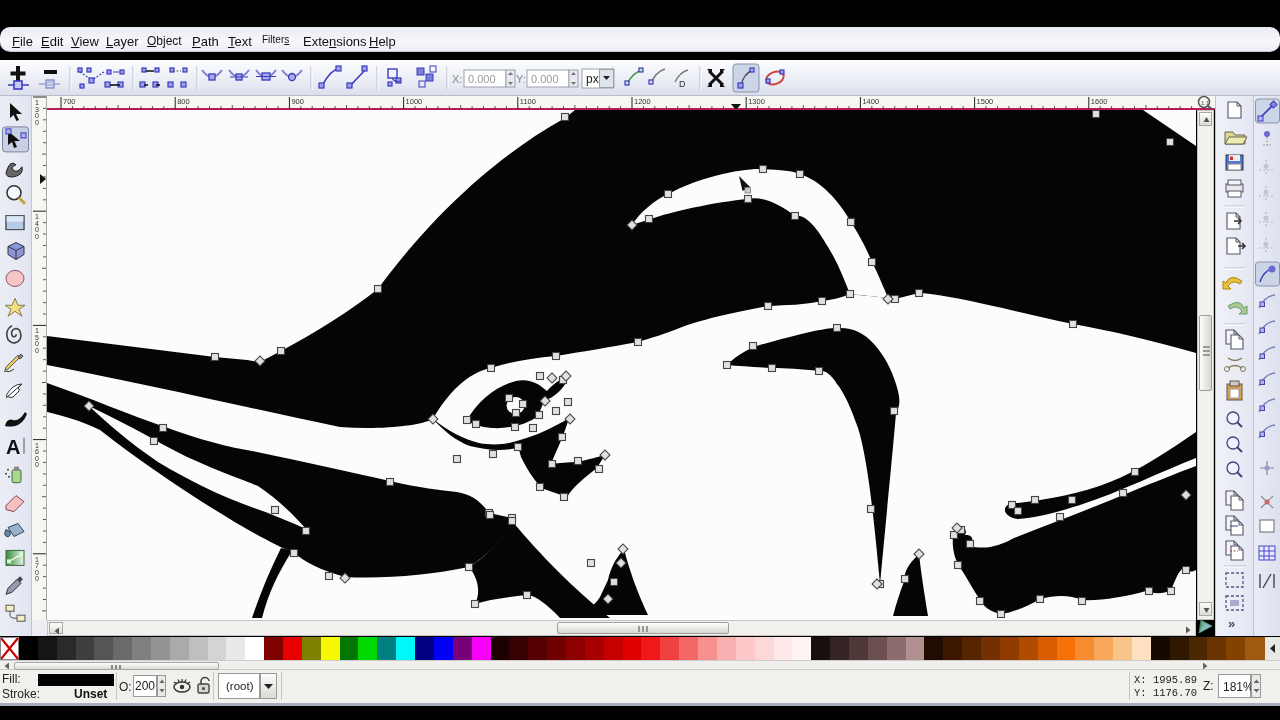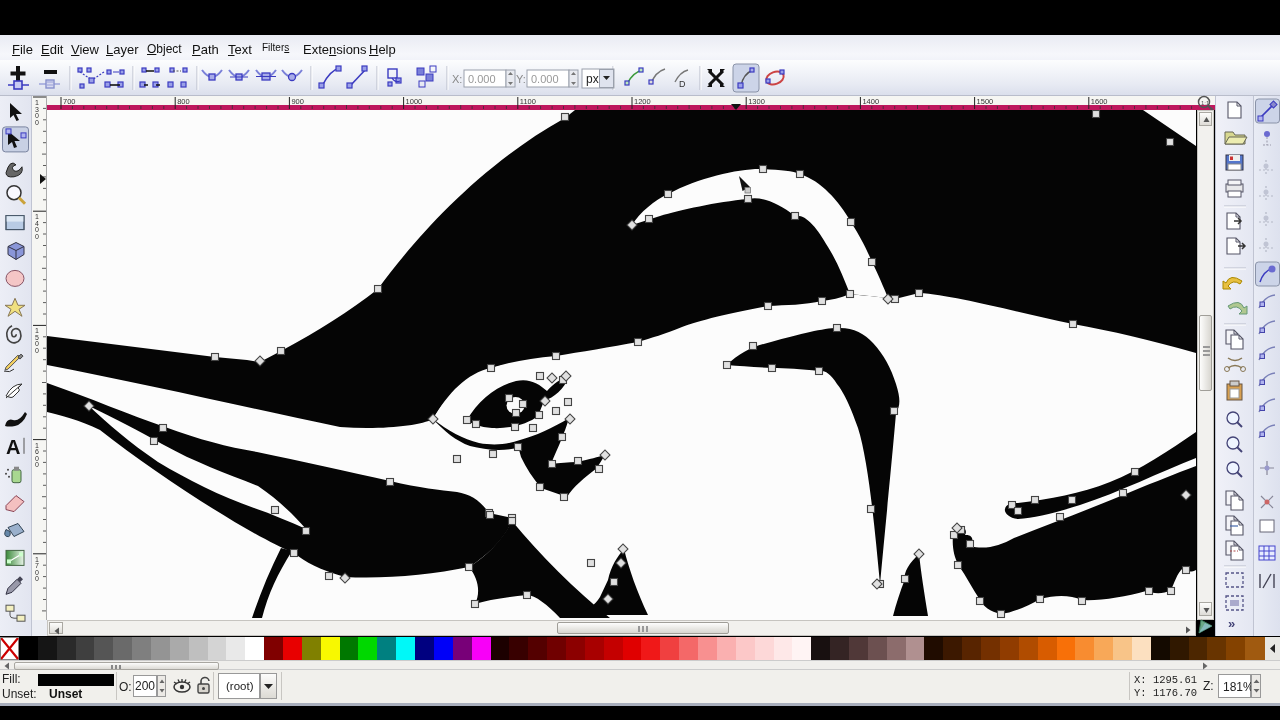--- a/index.html
+++ b/index.html
@@ -1,21 +1,21 @@
 <!DOCTYPE html>
 <html><head><meta charset="utf-8"><style>
 *{margin:0;padding:0;box-sizing:border-box;}
 html,body{width:1280px;height:720px;overflow:hidden;background:#000;}
 body{font-family:"Liberation Sans",sans-serif;}
 #root{position:absolute;top:0;left:0;width:1280px;height:720px;background:#000;}
 .abs{position:absolute;}
 </style></head><body>
 <div id="root">
 
-<div class="abs" style="left:0;top:35px;width:1280px;height:33px;background:linear-gradient(180deg,#e9ebf3,#f6f7fb 60%,#eceef6);border-bottom:1px solid #c7cad6;">
+<div class="abs" style="left:0;top:27px;width:1280px;height:25px;background:linear-gradient(180deg,#e9ebf3,#f6f7fb 60%,#eceef6);border-bottom:1px solid #c7cad6;border-radius:10px;">
       <div class="abs" style="left:12px;top:7px;font-size:13px;color:#111;"><u style="text-decoration:underline">F</u>ile</div>
       <div class="abs" style="left:41px;top:7px;font-size:13px;color:#111;"><u style="text-decoration:underline">E</u>dit</div>
       <div class="abs" style="left:71px;top:7px;font-size:13px;color:#111;"><u style="text-decoration:underline">V</u>iew</div>
       <div class="abs" style="left:106px;top:7px;font-size:13px;color:#111;"><u style="text-decoration:underline">L</u>ayer</div>
       <div class="abs" style="left:147px;top:7px;font-size:12px;color:#111;text-align:right;"><u style="text-decoration:underline">O</u>bject</div>
       <div class="abs" style="left:192px;top:7px;font-size:13px;color:#111;"><u style="text-decoration:underline">P</u>ath</div>
       <div class="abs" style="left:228px;top:7px;font-size:13px;color:#111;"><u style="text-decoration:underline">T</u>ext</div>
       <div class="abs" style="left:262px;top:7px;font-size:10px;color:#111;">Filter<u>s</u></div>
       <div class="abs" style="left:303px;top:7px;font-size:13px;color:#111;">Exte<u>n</u>sions</div>
       <div class="abs" style="left:369px;top:7px;font-size:13px;color:#111;"><u style="text-decoration:underline">H</u>elp</div>
@@ -116,21 +116,21 @@
         <path d="M707 9 h5 v5 z M725 9 h-5 v5 z M707 27 h5 v-5 z M725 27 h-5 v-5 z" fill="#111"></path>
         <rect x="733" y="4" width="26" height="28" rx="3" fill="#ccd4e8" stroke="#8a93a8"></rect>
         <path d="M741 26 q2 -12 12 -16" stroke="#555" fill="none" stroke-width="1.4"></path>
         <rect x="738" y="23" width="5" height="5" fill="#9aa0e8" stroke="#3b3bc0" stroke-width="1.2"></rect>
         <rect x="750" y="8" width="4" height="4" fill="#a8ace8" stroke="#3b3bc0" stroke-width="1.2"></rect>
         <ellipse cx="775" cy="18" rx="9" ry="6" fill="none" stroke="#cc4444" stroke-width="2" transform="rotate(-20 775 18)"></ellipse>
         <rect x="766" y="19" width="4" height="4" fill="#9aa0e8" stroke="#3b3bc0" stroke-width="1.2"></rect>
         <rect x="780" y="10" width="4" height="4" fill="#9aa0e8" stroke="#3b3bc0" stroke-width="1.2"></rect>
       </svg>
     </div>
-    <div class="abs" style="left:32px;top:96px;width:1248px;height:14px;background:#f6f6f3;border-bottom:5px solid #be185d;">
+    <div class="abs" style="left:32px;top:96px;width:1248px;height:14px;background:#f6f6f3;border-bottom:2px solid #be185d;">
       <svg class="abs" style="left:0;top:0" width="1248" height="14" viewBox="32 0 1248 14">
         <line x1="61.0" y1="1" x2="61.0" y2="13" stroke="#222" stroke-width="1"></line>
         <text x="63.0" y="7.5" font-size="7.5" fill="#333">700</text>
         <line x1="72.4" y1="10" x2="72.4" y2="13" stroke="#333" stroke-width="0.8"></line>
         <line x1="83.8" y1="10" x2="83.8" y2="13" stroke="#333" stroke-width="0.8"></line>
         <line x1="95.3" y1="10" x2="95.3" y2="13" stroke="#333" stroke-width="0.8"></line>
         <line x1="106.7" y1="10" x2="106.7" y2="13" stroke="#333" stroke-width="0.8"></line>
         <line x1="118.1" y1="9" x2="118.1" y2="13" stroke="#333" stroke-width="0.8"></line>
         <line x1="129.5" y1="10" x2="129.5" y2="13" stroke="#333" stroke-width="0.8"></line>
         <line x1="140.9" y1="10" x2="140.9" y2="13" stroke="#333" stroke-width="0.8"></line>
@@ -748,23 +748,23 @@
 <div class="abs" style="left:96px;top:2px;width:1.5px;height:4px;background:#888"></div>
 <div class="abs" style="left:100px;top:2px;width:1.5px;height:4px;background:#888"></div>
 <div class="abs" style="left:104px;top:2px;width:1.5px;height:4px;background:#888"></div>
       </div>
 <svg class="abs" style="left:1200px;top:1px" width="10" height="8">
         <path d="M3 0.5 L7.5 4 L3 7.5 Z" fill="#666"></path>
       </svg>
 </div>
     <div class="abs" style="left:0;top:670px;width:1280px;height:33px;background:#f1f0ec;">
 <div class="abs" style="left:2px;top:2px;font-size:12px;color:#222;">Fill:</div>
-<div class="abs" style="left:2px;top:17px;font-size:12px;color:#222;">Unset:</div>
+<div class="abs" style="left:2px;top:17px;font-size:12px;color:#222;">Stroke:</div>
 <div class="abs" style="left:38px;top:4px;width:76px;height:12px;background:#000;"></div>
-<div class="abs" style="left:49px;top:17px;font-size:12px;font-weight:bold;color:#111;">Unset</div>
+<div class="abs" style="left:74px;top:17px;font-size:12px;font-weight:bold;color:#111;">Unset</div>
 <div class="abs" style="left:116px;top:2px;width:1px;height:28px;background:#c8c6c2;"></div>
 <div class="abs" style="left:119px;top:10px;font-size:12px;color:#222;">O:</div>
 <div class="abs" style="left:133px;top:5px;width:24px;height:22px;background:#fff;border:1px solid #999;font-size:12px;color:#222;text-align:center;line-height:21px;">200</div>
 <div class="abs" style="left:157px;top:5px;width:9px;height:22px;background:#eceae6;border:1px solid #999;">
 <svg width="8" height="20">
           <path d="M1.5 7 L4 3.5 L6.5 7 Z M1.5 13 L4 16.5 L6.5 13 Z" fill="#666"></path>
         </svg></div>
 <svg class="abs" style="left:172px;top:6px" width="20" height="20" viewBox="0 0 20 20">
 <ellipse cx="10" cy="11" rx="8" ry="5" fill="none" stroke="#333" stroke-width="1.5"></ellipse>
         <circle cx="10" cy="11" r="2.2" fill="#333"></circle>
@@ -778,21 +778,21 @@
 <div class="abs" style="left:213px;top:2px;width:1px;height:28px;background:#c8c6c2;"></div>
 <div class="abs" style="left:218px;top:3px;width:42px;height:26px;background:#fff;border:1px solid #999;font-size:11.5px;color:#222;">
         <span style="position:absolute;left:7px;top:6px;">(root)</span>
       </div>
 <div class="abs" style="left:260px;top:3px;width:17px;height:26px;background:linear-gradient(180deg,#fcfcfb,#dcdad4);border:1px solid #999;">
 <svg width="15" height="24">
           <path d="M3 10 L7.5 15 L12 10 Z" fill="#222"></path>
         </svg></div>
 <div class="abs" style="left:281px;top:2px;width:1px;height:28px;background:#c8c6c2;"></div>
 <div class="abs" style="left:1129px;top:2px;width:1px;height:28px;background:#c8c6c2;"></div>
-<div class="abs" style="left:1134px;top:4px;font-size:10.5px;font-family:'Liberation Mono',monospace;color:#222;">X: 1295.61</div>
+<div class="abs" style="left:1134px;top:4px;font-size:10.5px;font-family:'Liberation Mono',monospace;color:#222;">X: 1995.89</div>
 <div class="abs" style="left:1134px;top:17px;font-size:10.5px;font-family:'Liberation Mono',monospace;color:#222;">Y: 1176.70</div>
 <div class="abs" style="left:1203px;top:9px;font-size:12px;color:#222;">Z:</div>
 <div class="abs" style="left:1218px;top:4px;width:33px;height:24px;background:#fff;border:1px solid #999;font-size:12px;color:#222;">
         <span style="position:absolute;left:4px;top:5px;">181%</span>
       </div>
 <div class="abs" style="left:1251px;top:4px;width:10px;height:24px;background:#eceae6;border:1px solid #999;">
 <svg width="9" height="22">
           <path d="M1.5 8 L4.5 4.5 L7.5 8 Z M1.5 14 L4.5 17.5 L7.5 14 Z" fill="#666"></path>
         </svg></div>
 </div>

